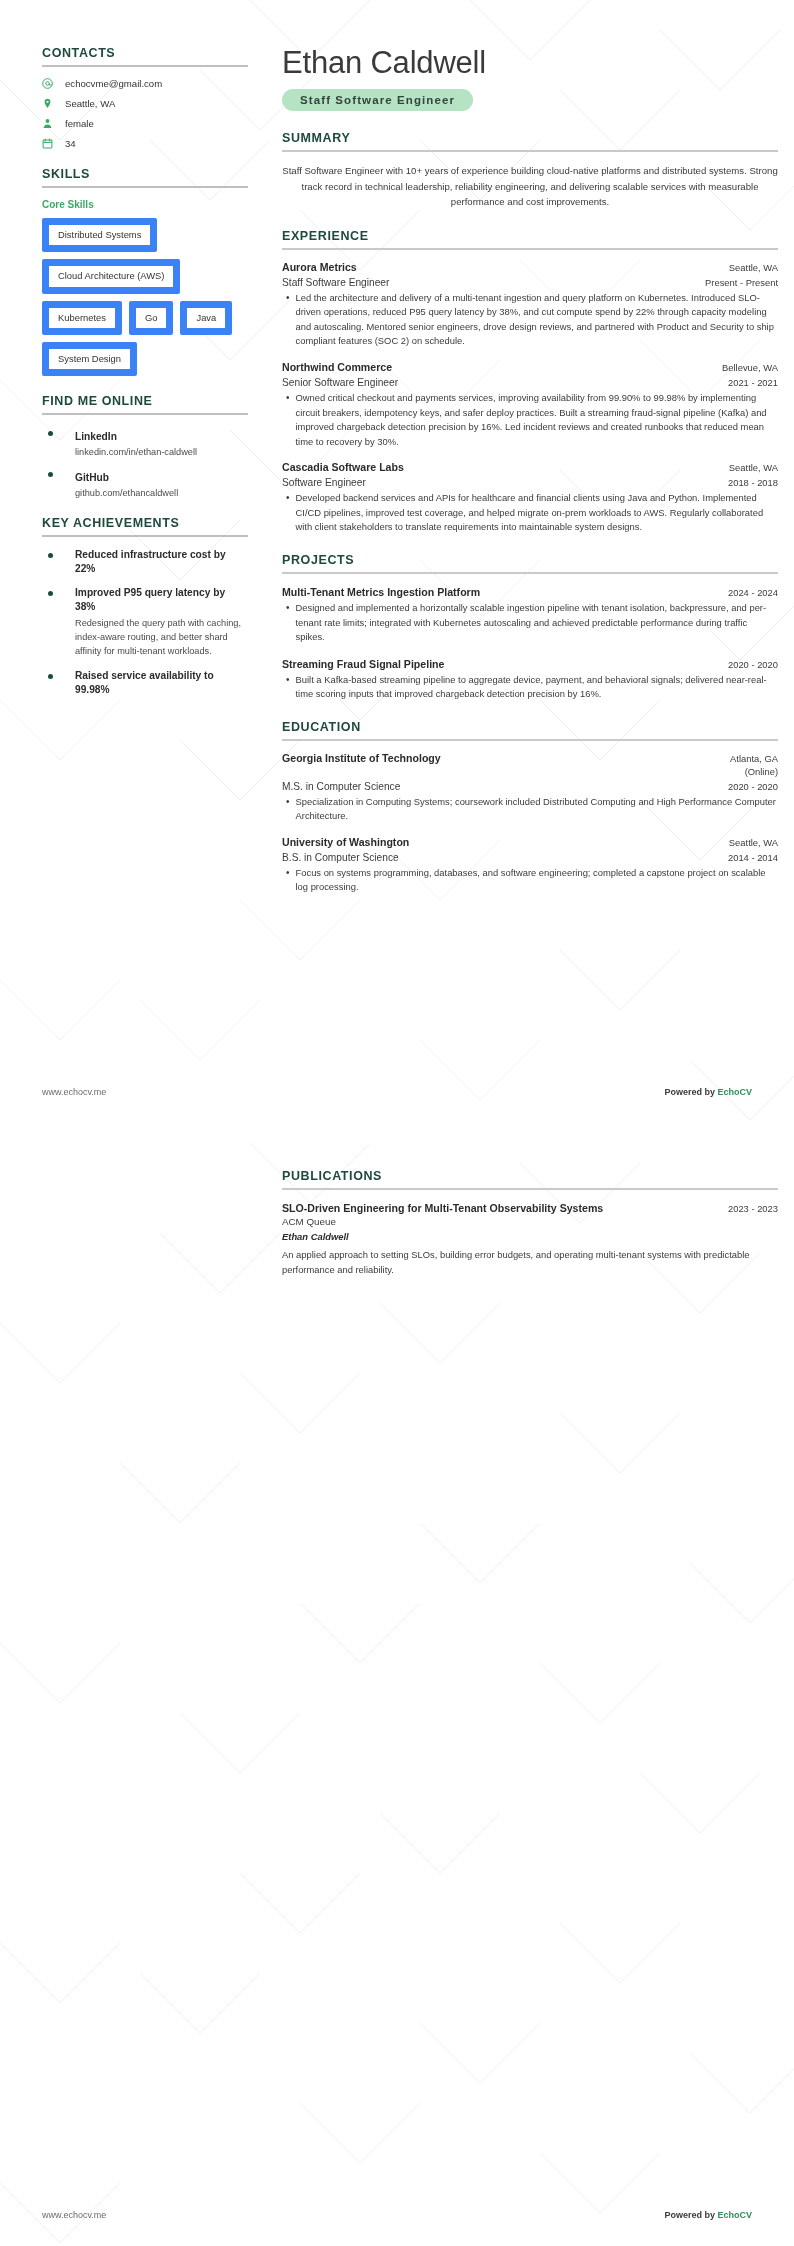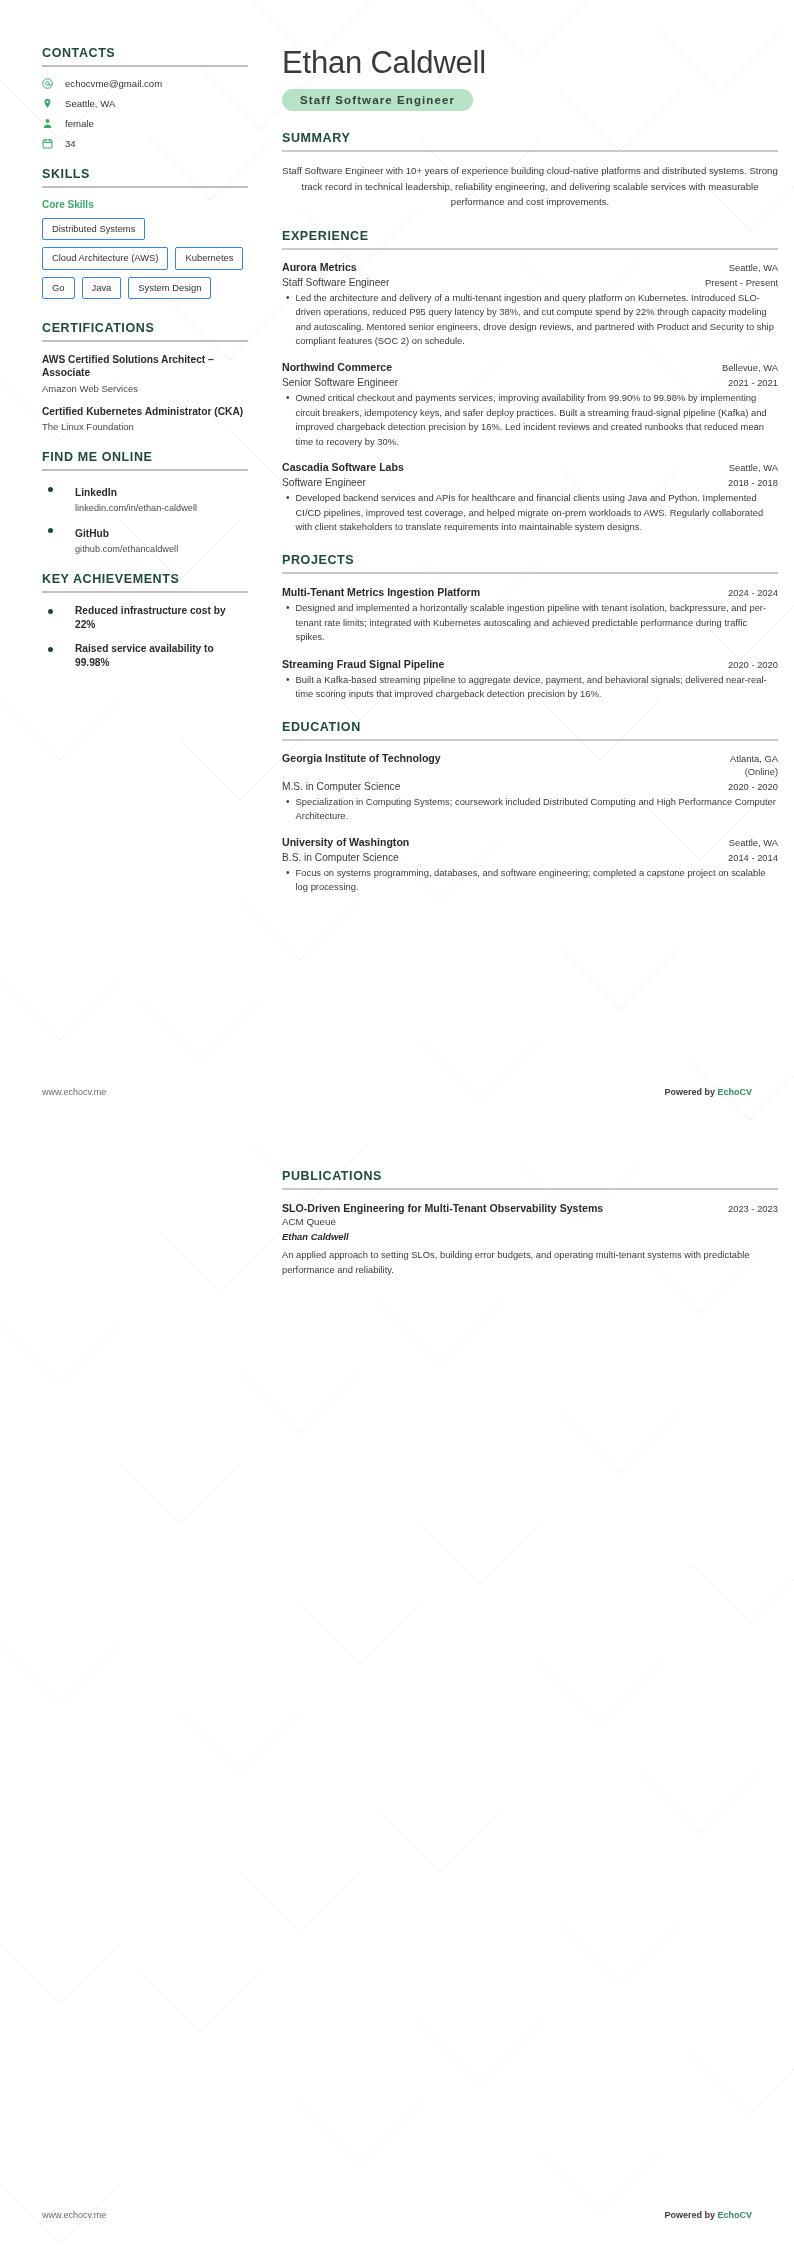--- a/index.html
+++ b/index.html
@@ -65,21 +65,21 @@
 
   
   .skills-group-label {
     font-size: 10px;
     font-weight: bold;
     color: #3aa968;
     margin: 6px 0 8px 0;
   }
   .tagwrap { display: flex; flex-wrap: wrap; gap: 7px; }
   .tag {
-    border: 1px solid #3b82f6;
+    border: 7px solid #3b82f6;
     border-radius: 2px;
     padding: 5px 9px;
     font-size: 9.4px;
     color: #333;
     line-height: 1.1;
     background: #fff;
     white-space: nowrap;
   }
 
   
@@ -333,32 +333,20 @@
         <div class="tagwrap">
           <span class="tag">Distributed Systems</span>
           <span class="tag">Cloud Architecture (AWS)</span>
           <span class="tag">Kubernetes</span>
           <span class="tag">Go</span>
           <span class="tag">Java</span>
           <span class="tag">System Design</span>
         </div>
       </section>
 
-      <section style="margin-top:22px">
-        <div class="sec-title">CERTIFICATIONS</div>
-        <div class="sec-rule"></div>
-        <div class="cert">
-          <div class="cert-name">AWS Certified Solutions Architect – Associate</div>
-          <div class="cert-org">Amazon Web Services</div>
-        </div>
-        <div class="cert">
-          <div class="cert-name">Certified Kubernetes Administrator (CKA)</div>
-          <div class="cert-org">The Linux Foundation</div>
-        </div>
-      </section>
 
       <section style="margin-top:18px">
         <div class="sec-title">FIND ME ONLINE</div>
         <div class="sec-rule"></div>
         <div class="bullet-item">
           <span class="dot"></span>
           <span>
             <span class="link-name">LinkedIn</span>
             <div class="link-url">linkedin.com/in/ethan-caldwell</div>
           </span>
@@ -372,20 +360,27 @@
         </div>
       </section>
 
       <section style="margin-top:18px">
         <div class="sec-title">KEY ACHIEVEMENTS</div>
         <div class="sec-rule"></div>
         <div class="bullet-item">
           <span class="dot"></span>
           <span>
             <div class="ach-title">Reduced infrastructure cost by 22%</div>
+          </span>
+        </div>
+        <div class="bullet-item">
+          <span class="dot"></span>
+          <span>
+            <div class="ach-title">Improved P95 query latency by 38%</div>
+            <div class="ach-desc">Redesigned the query path with caching, index-aware routing, and better shard affinity for multi-tenant workloads.</div>
           </span>
         </div>
         <div class="bullet-item">
           <span class="dot"></span>
           <span>
             <div class="ach-title">Raised service availability to 99.98%</div>
           </span>
         </div>
       </section>
     </aside>

